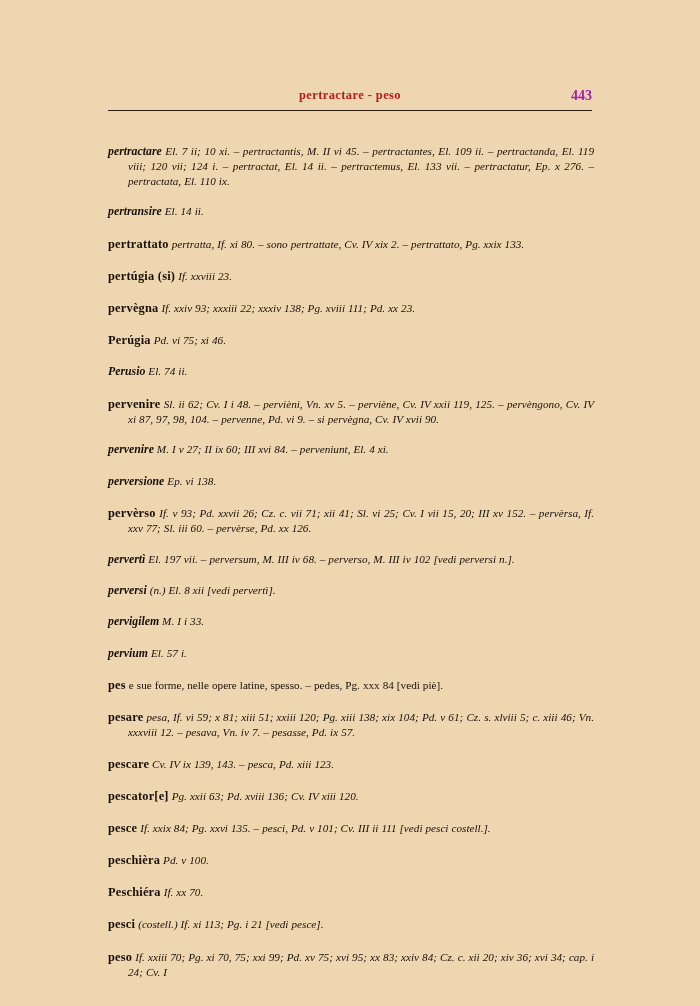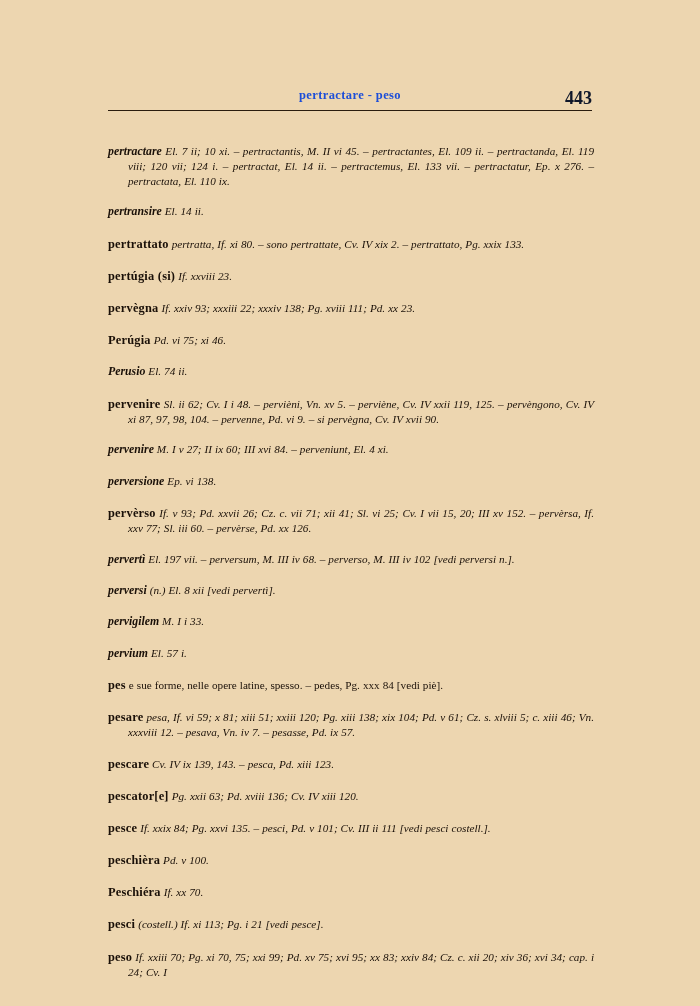--- a/index.html
+++ b/index.html
@@ -29,29 +29,29 @@
     height: 22px;
   }
   .header-title {
     position: absolute;
     left: 0;
     right: 0;
     text-align: center;
     font-weight: bold;
     font-size: 12.5px;
     letter-spacing: 0.4px;
-    color: #1d4ed8;
+    color: #b91c1c;
   }
   .header-page {
     position: absolute;
     right: 0;
     top: 0;
     font-weight: bold;
-    font-size: 18px;
-    color: #0f172a;
+    font-size: 14px;
+    color: #a21caf;
   }
   .rule {
     position: absolute;
     top: 110px;
     left: 108px;
     width: 484px;
     height: 1px;
     background: #2a1c0e;
   }
   .content {

